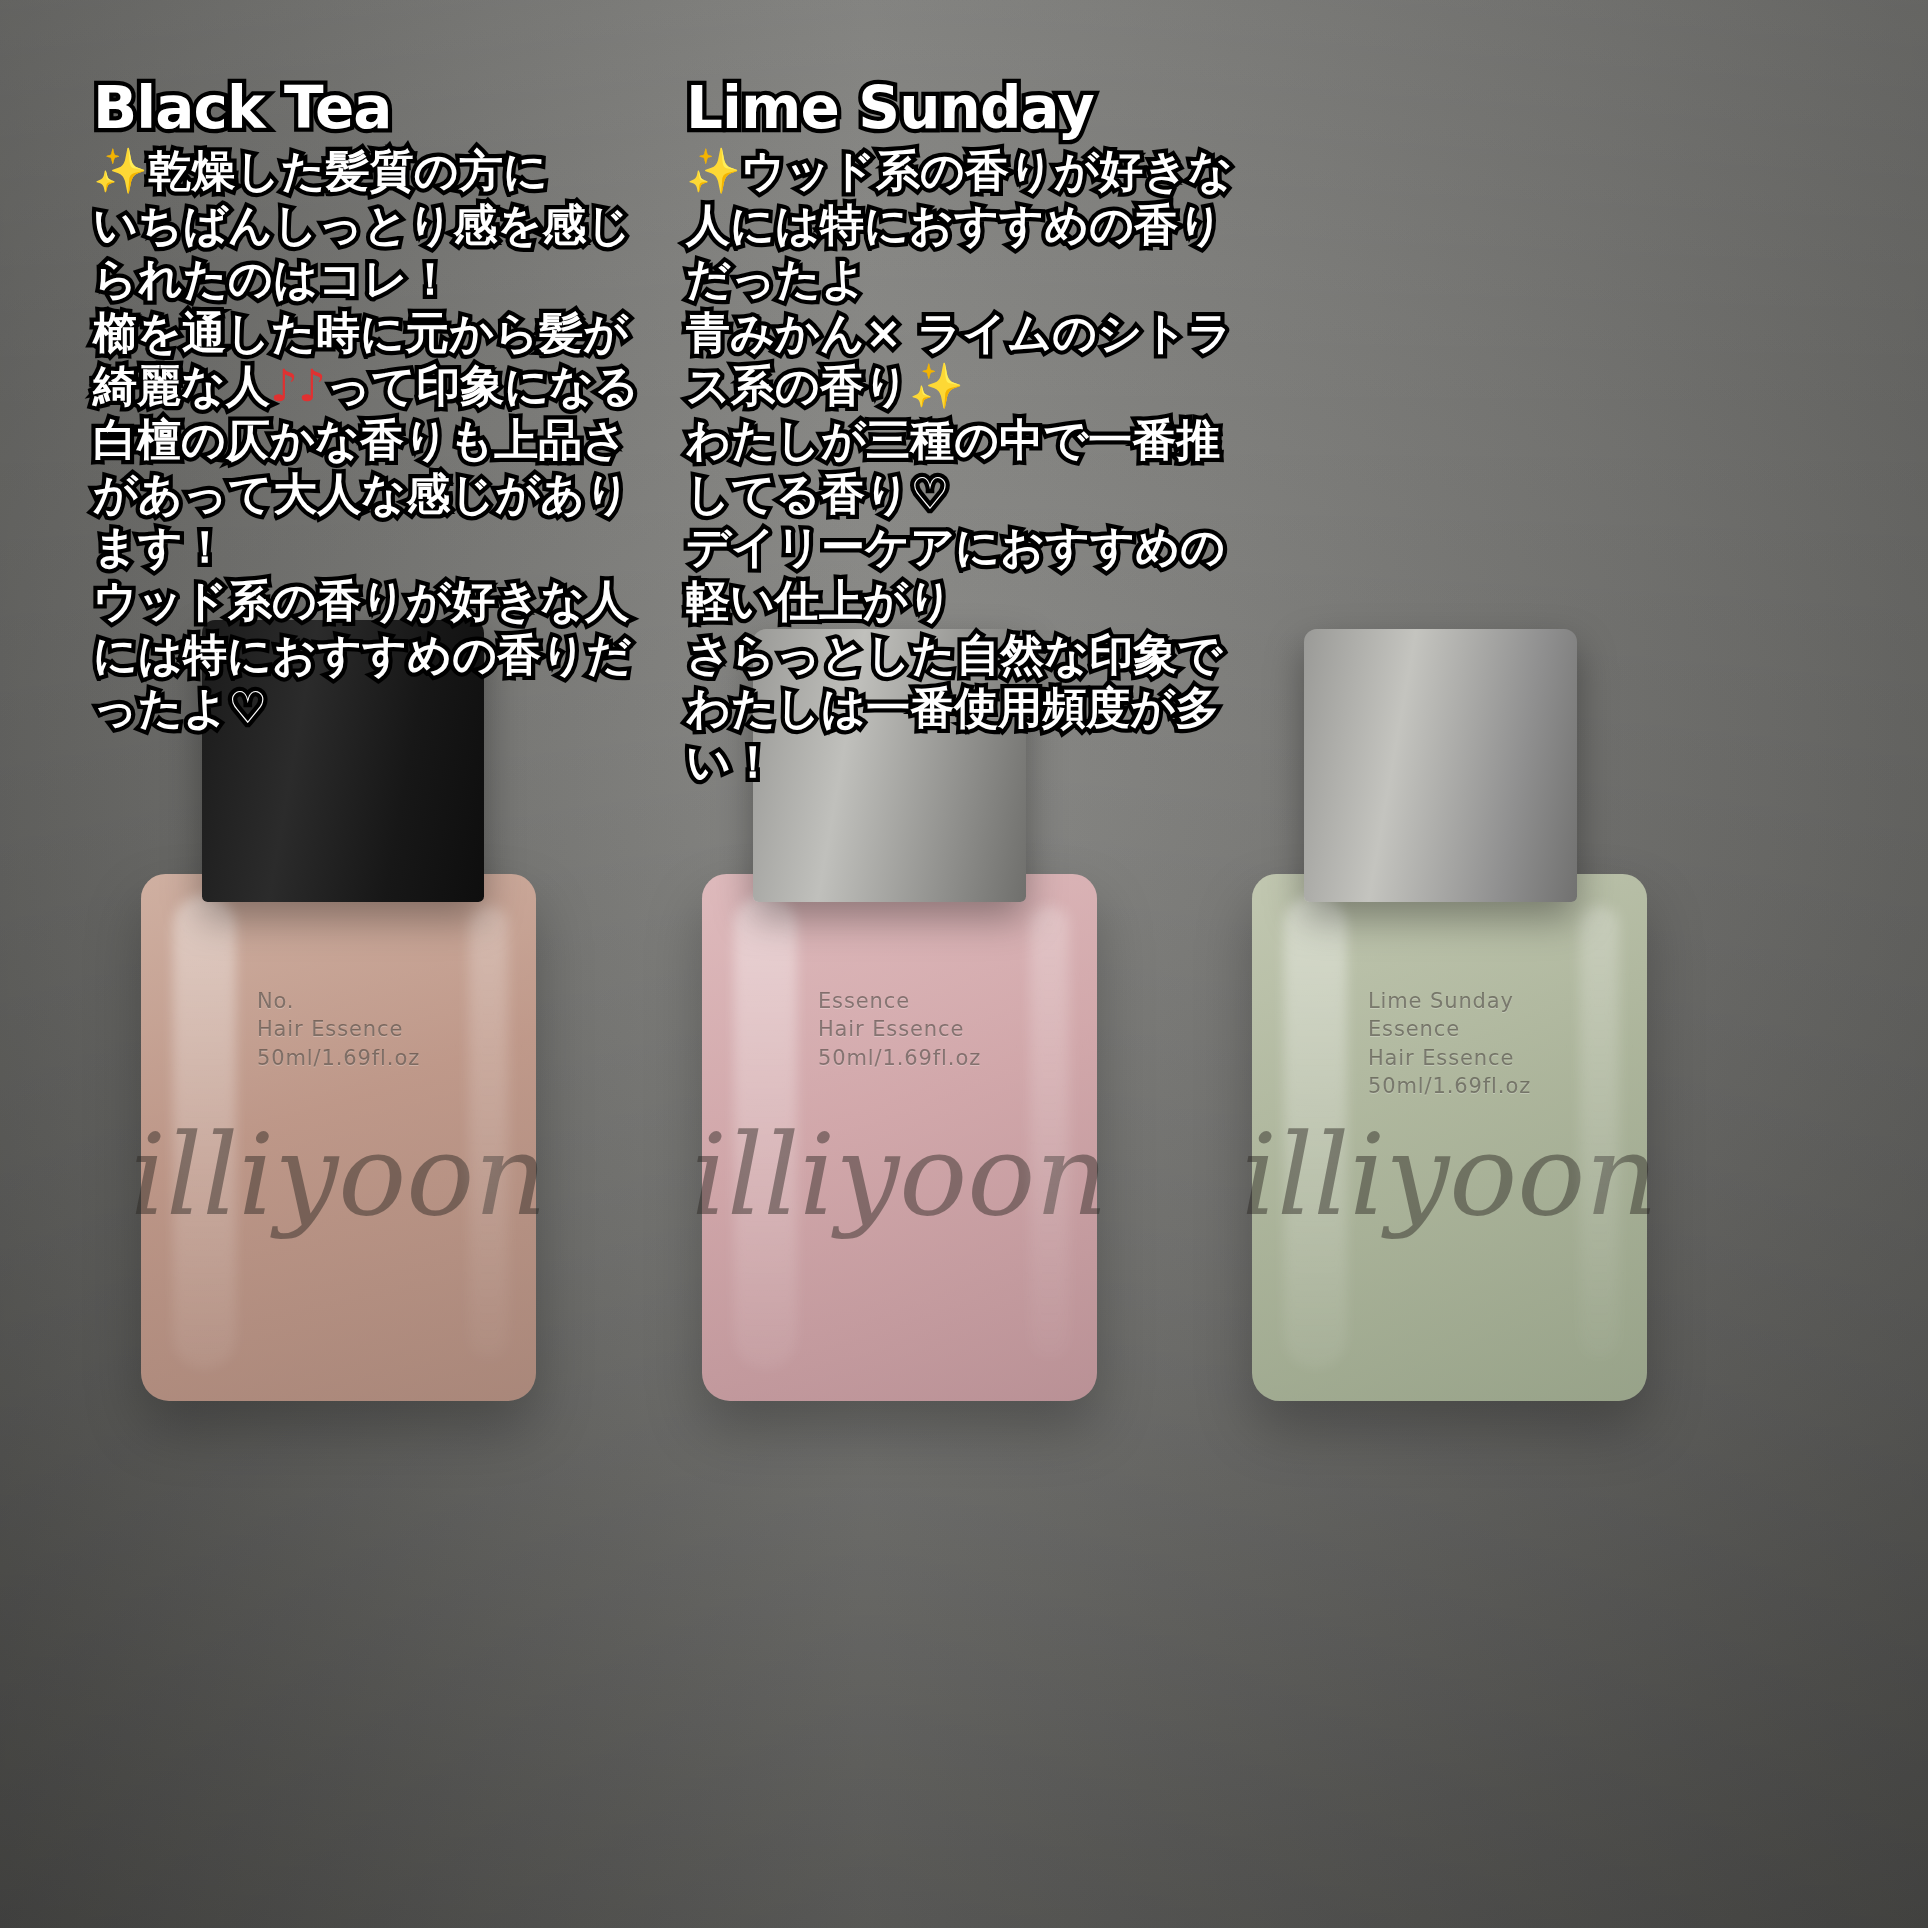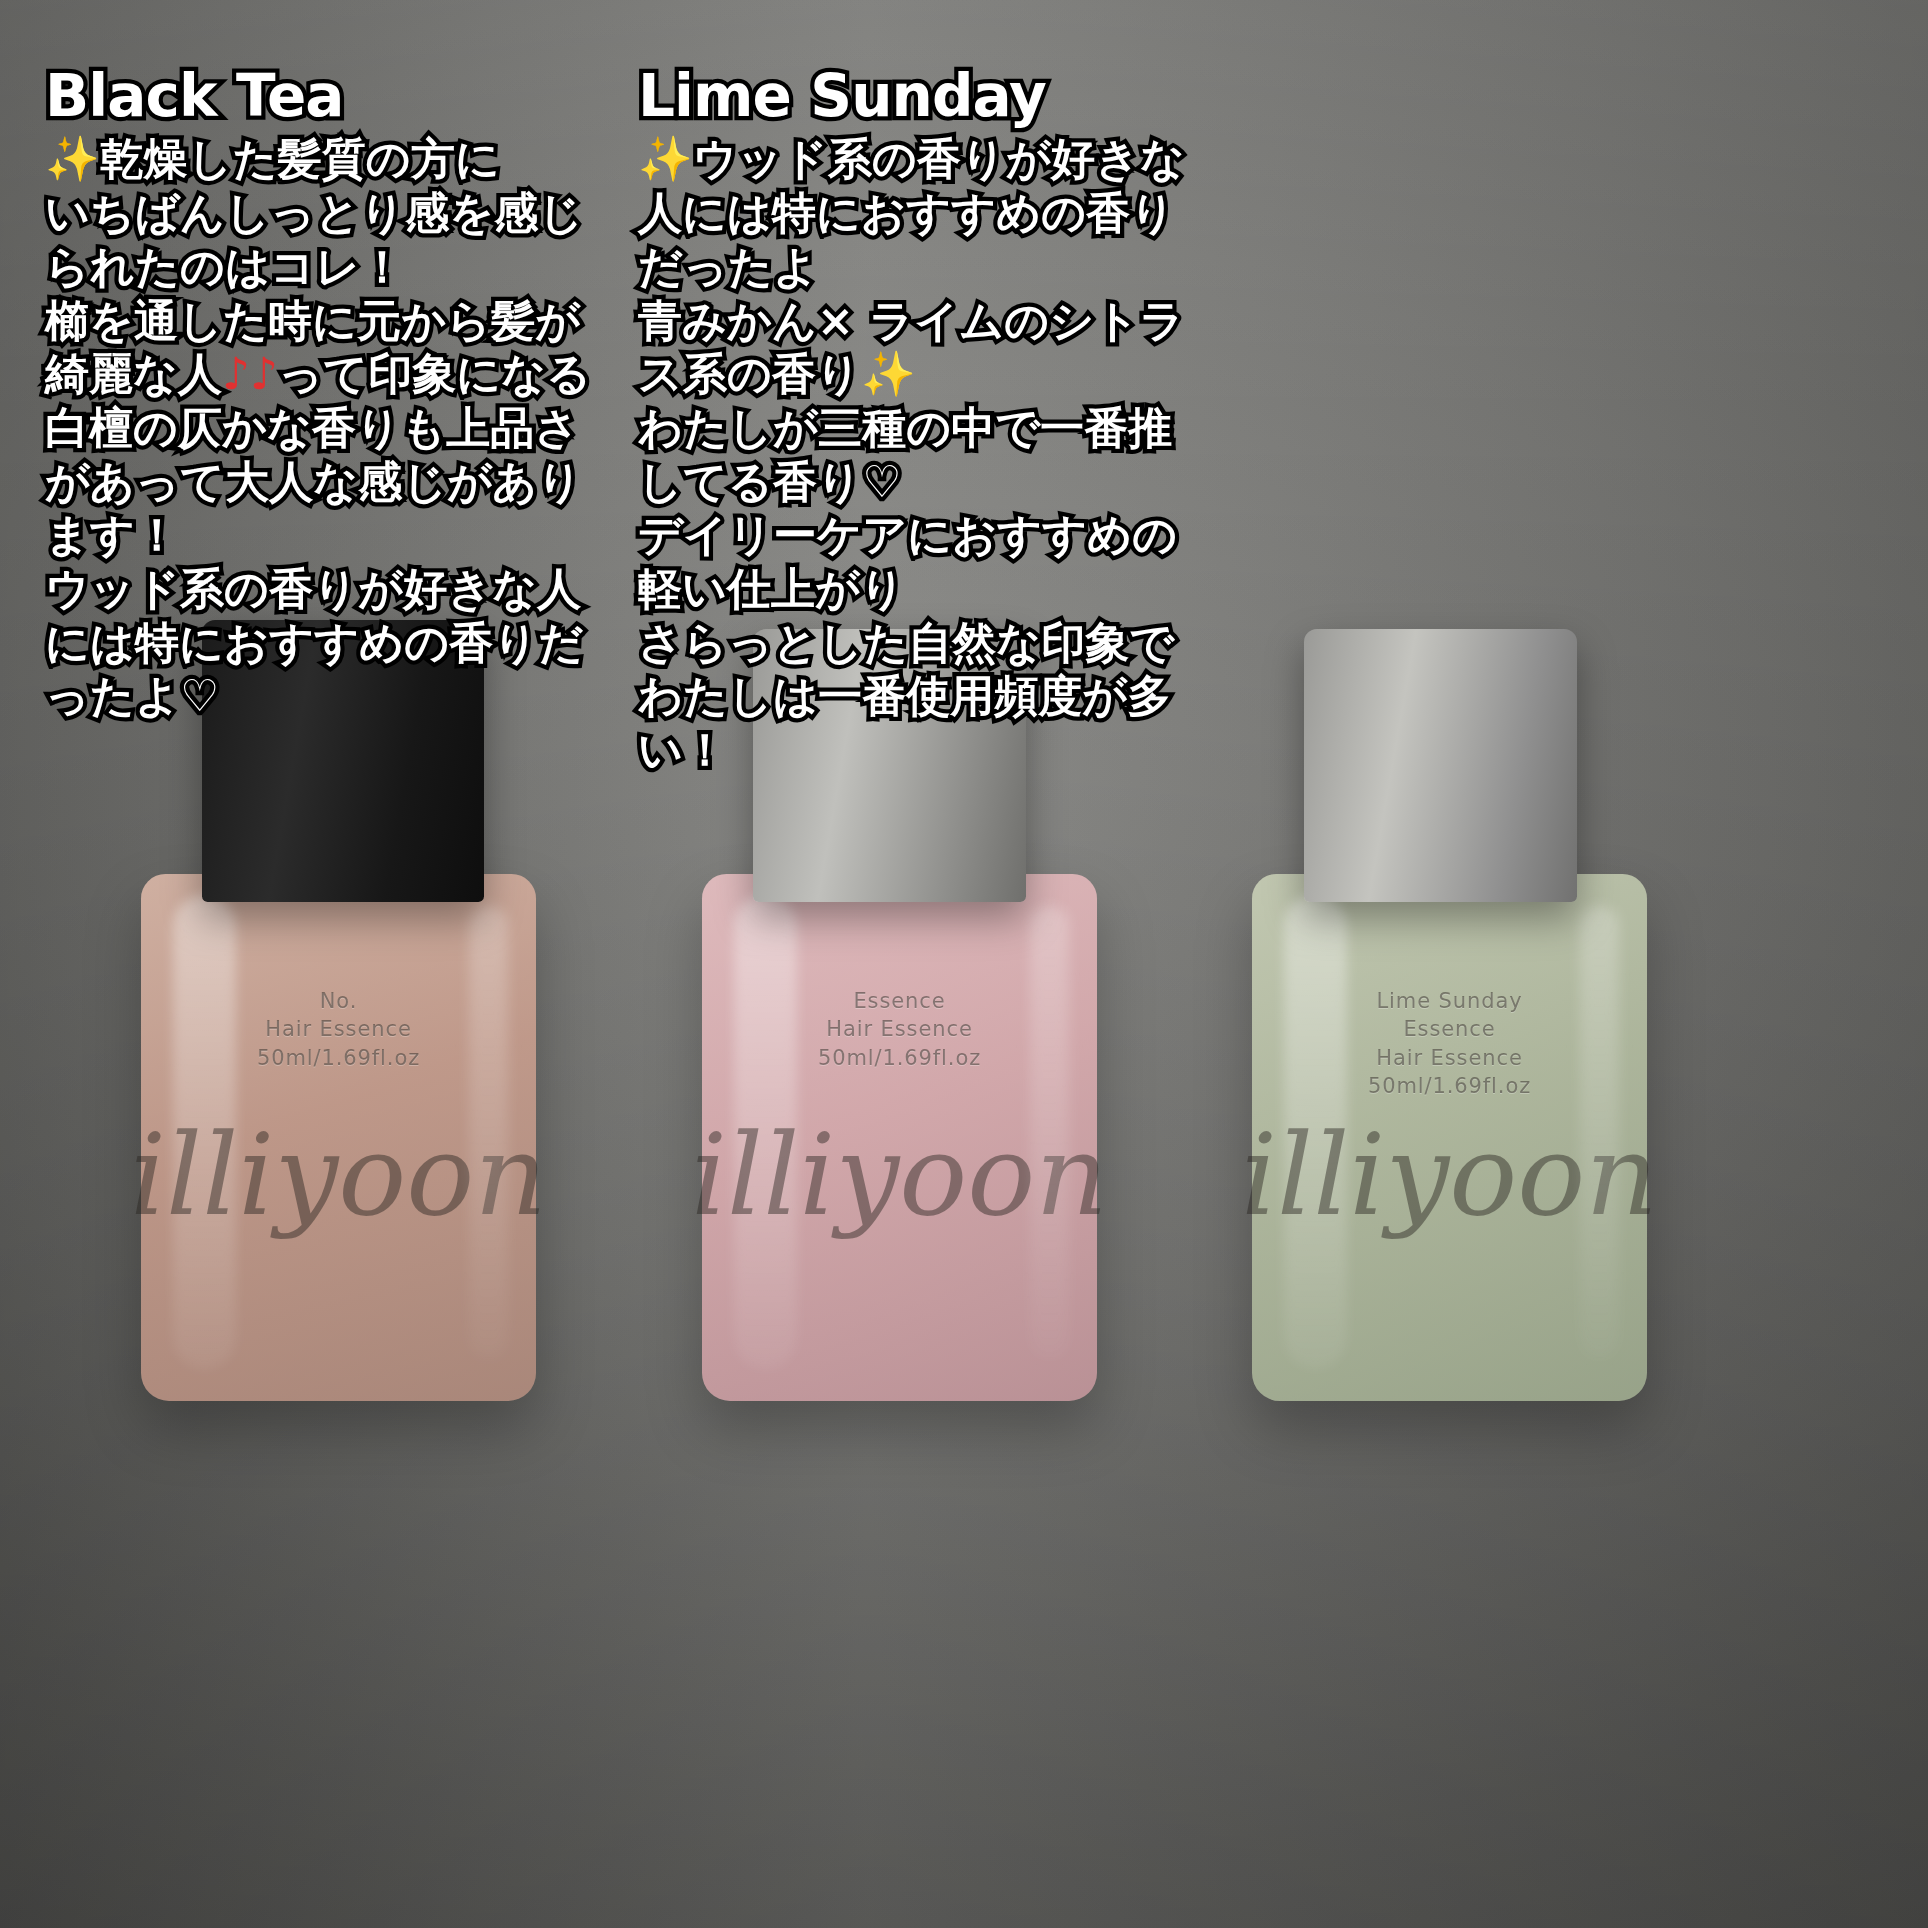--- a/index.html
+++ b/index.html
@@ -90,21 +90,20 @@
   #cap-lime-sunday {
     left: 1304px; bottom: 1026px; width: 273px; height: 273px;
     background: linear-gradient(100deg, #9a9a97 0%, #c4c4bf 35%, #909090 75%, #717170 100%);
   }
 
   .bottle-label {
     position: absolute;
     left: 50%;
     transform: translateX(-50%);
     top: 113px;
-    text-align: center;
     color: rgba(60,55,50,0.55);
     font-size: 21px;
     line-height: 1.35;
     letter-spacing: 0.9px;
     text-shadow: 0 0.9px 0 rgba(255,255,255,0.25);
   }
   .bottle-logo {
     position: absolute;
     left: 50%;
     transform: translateX(-50%);
@@ -114,23 +113,24 @@
     color: rgba(40,36,32,0.45);
     font-family: "DejaVu Serif", serif;
     text-align: right;
   }
 
   
   .columns {
     position: absolute;
     inset: 0;
     display: flex;
-    padding: 66px 38px 0 45px;
+    padding: 66px 38px 0 93px;
     box-sizing: border-box;
     gap: 28px;
+    margin-top: 12px;
   }
   .column {
     width: 565px;
   }
   .col-title {
     font-family: "DejaVu Sans", sans-serif;
     font-weight: bold;
     font-size: 58px;
     line-height: 1.05;
     color: #ffffff;

